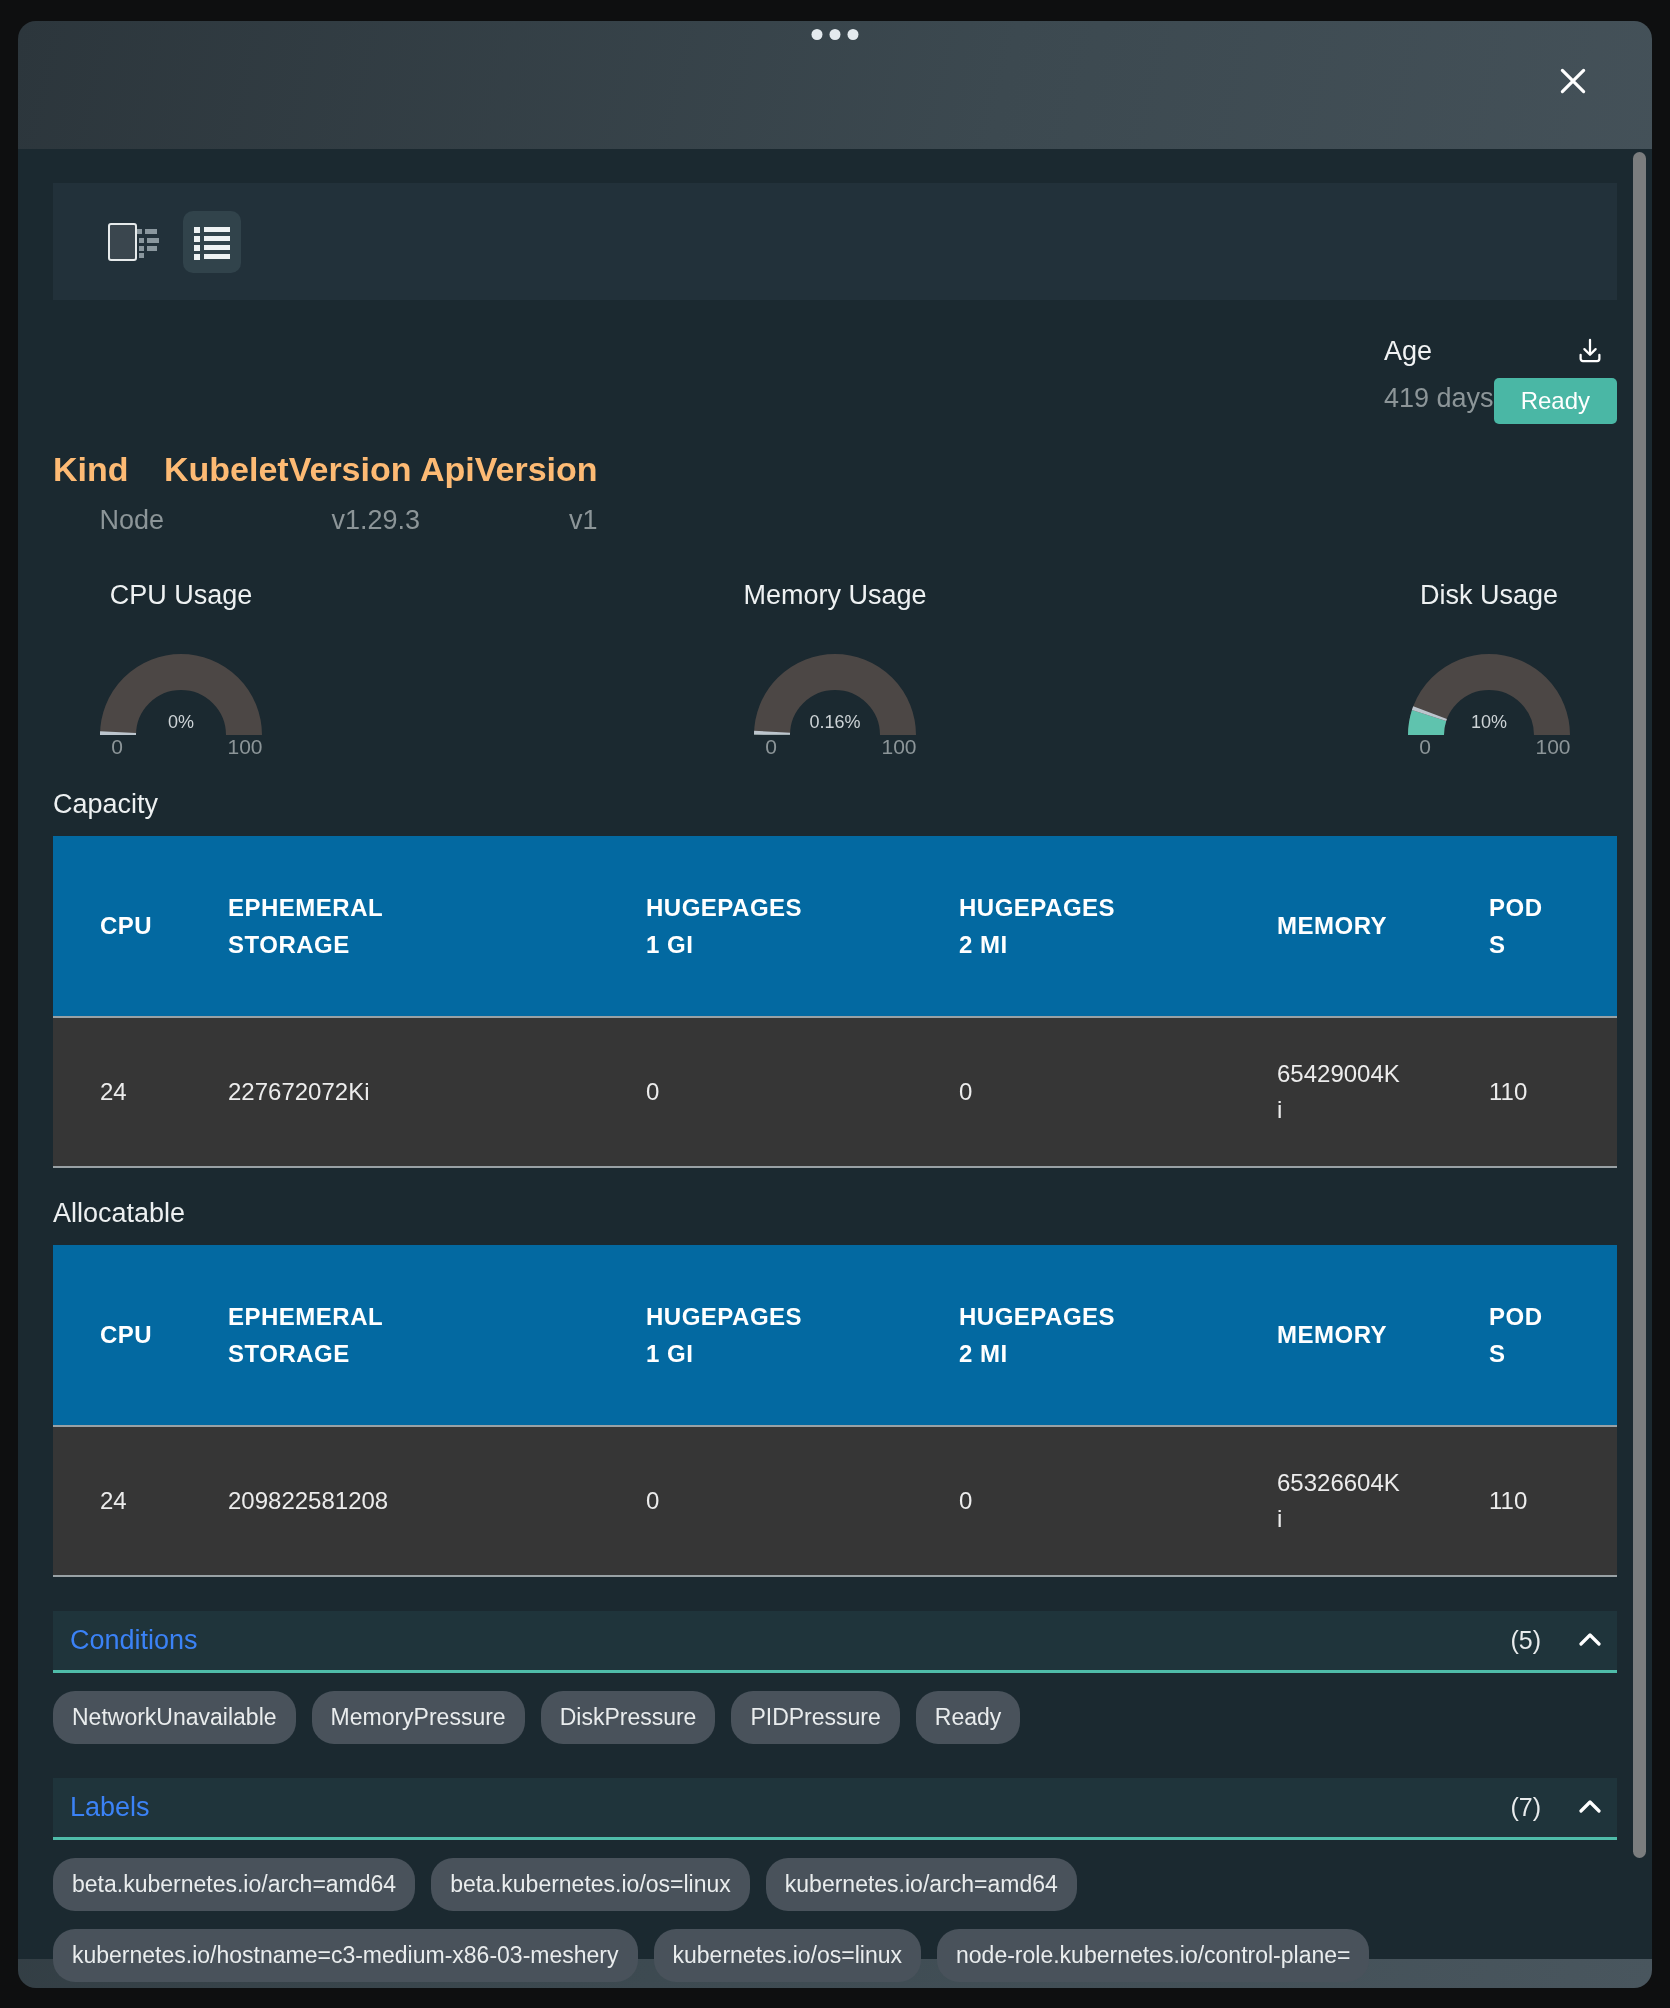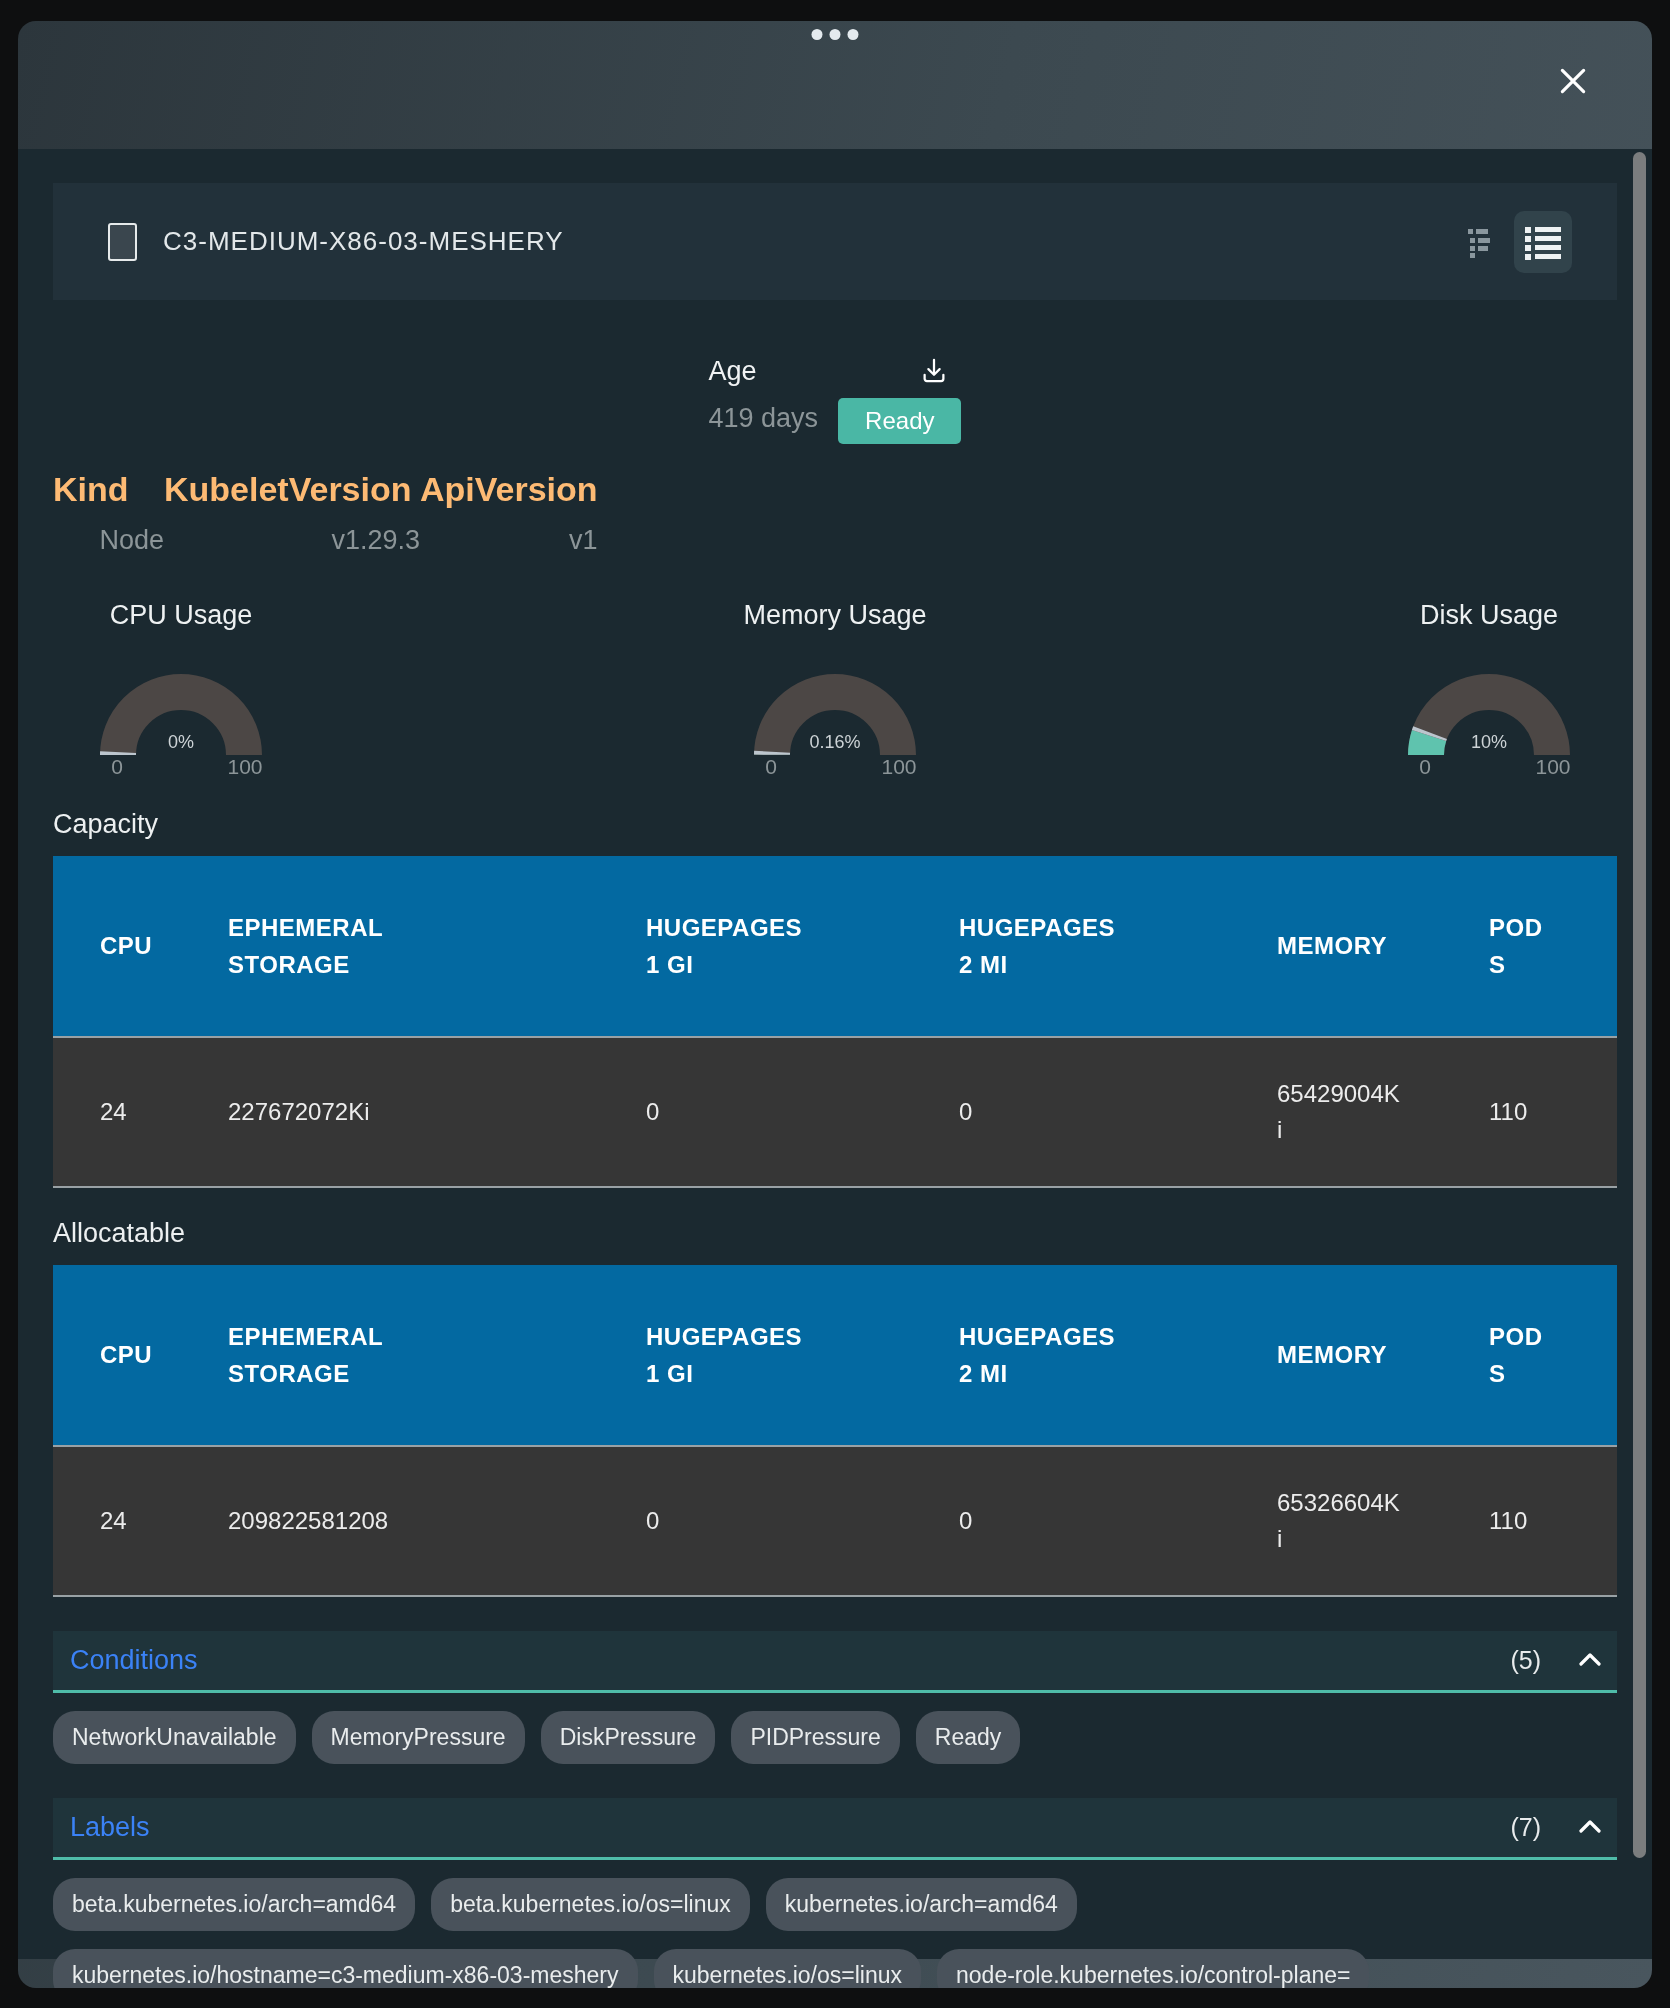--- a/index.html
+++ b/index.html
@@ -26,21 +26,21 @@
 
   
   .title-card { margin-top:34px; height:117px; background:#22313a; display:flex; align-items:center; padding:0 45px 0 55px; }
   .checkbox { flex:0 0 auto; width:29px; height:38px; border:2px solid #e6eaeb; border-radius:3px; background:#3a464e; cursor:pointer; }
   .node-title { margin-left:26px; flex:1; font-size:26px; letter-spacing:1px; color:#e3e8ea; }
   .view-icons { display:flex; align-items:center; gap:22px; }
   .icon-plain { display:flex; cursor:pointer; }
   .icon-box { width:58px; height:62px; border-radius:10px; background:#31434b; display:flex; align-items:center; justify-content:center; cursor:pointer; }
 
   
-  .age-row { margin-top:56px; display:flex; justify-content:center; align-items:flex-start;gap:20px; }
+  .age-row { margin-top:36px; display:flex; justify-content:flex-end; align-items:flex-start; }
   .label-lg { font-size:27px; color:#f1f3f4; }
   .muted { color:#8c9598; }
   .age-value { margin-top:16px; font-size:27px; }
   .age-right { display:flex; flex-direction:column; align-items:flex-end; }
   .dl-icon { margin-right:12px; cursor:pointer; display:flex; }
   .badge { margin-top:12px; background:var(--ready,#4AB7A5); color:#fff; font-size:24px; padding:9px 27px; border-radius:5px; }
 
   
   .meta-row { margin-top:26px; display:flex; }
   .meta-col:nth-of-type(1) { width:111px; }
@@ -108,21 +108,20 @@
         <svg viewBox="0 0 32 32" width="34" height="34">
             <path d="M6 6 L26 26 M26 6 L6 26" stroke="#fff" stroke-width="3" stroke-linecap="round"></path>
           </svg>
       </span>
     </button>
 
     <div class="content">
 
       <div class="title-card">
         <span class="checkbox"></span>
-        <span class="node-title">C3-MEDIUM-X86-03-MESHERY</span>
         <div class="view-icons">
           <span class="icon-plain">
             <svg width="24" height="32" viewBox="0 0 24 32" fill="#8a979e">
               <rect x="0" y="3" width="5" height="5"></rect>
                 <rect x="8" y="3" width="12" height="5"></rect>
               <rect x="2" y="12" width="5" height="5"></rect>
                 <rect x="10" y="12" width="12" height="5"></rect>
               <rect x="2" y="20" width="5" height="5"></rect>
                 <rect x="10" y="20" width="10" height="5"></rect>
               <rect x="2" y="27" width="5" height="5"></rect>

